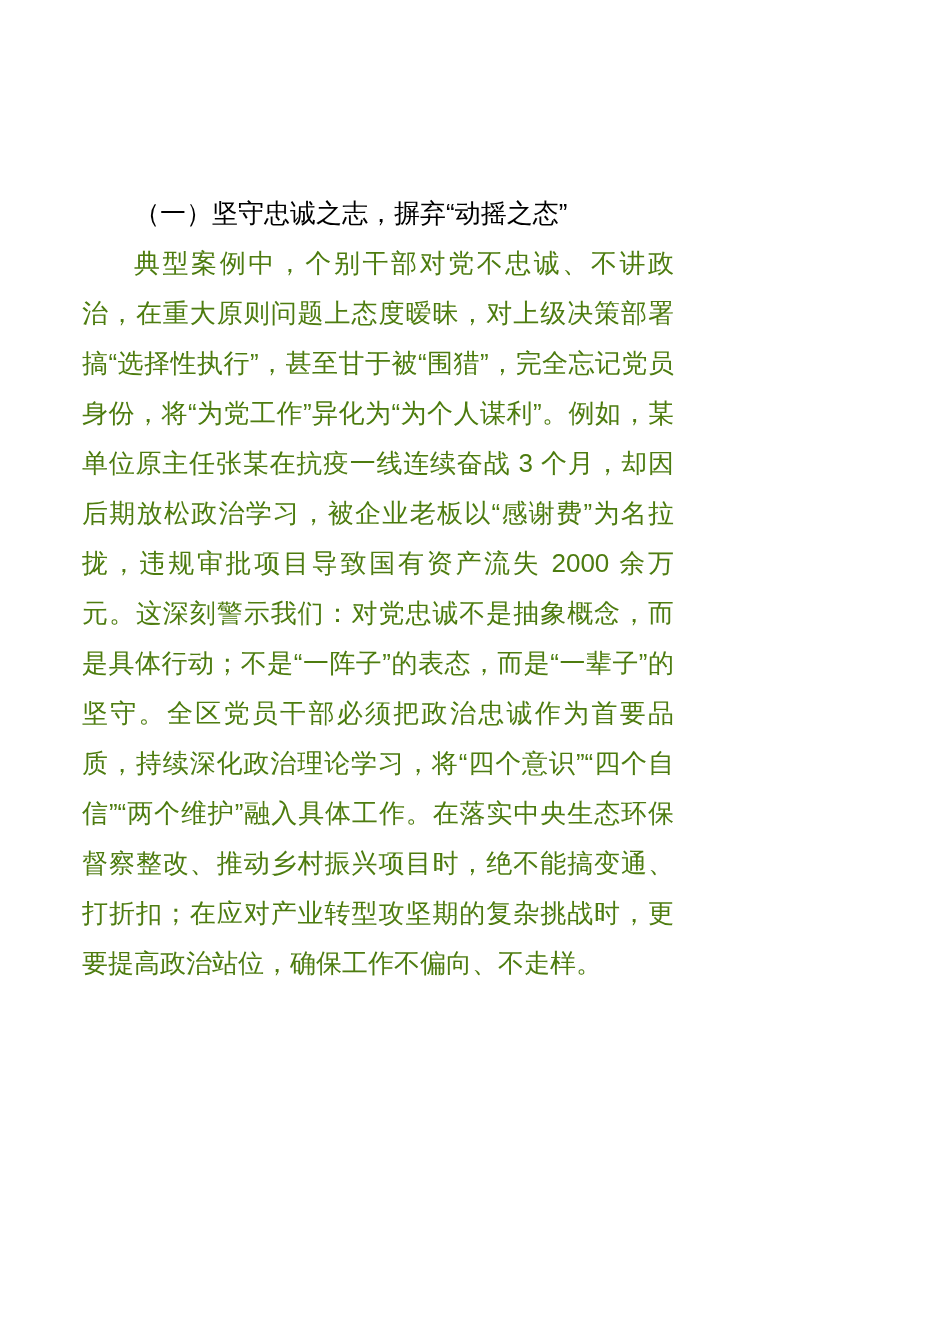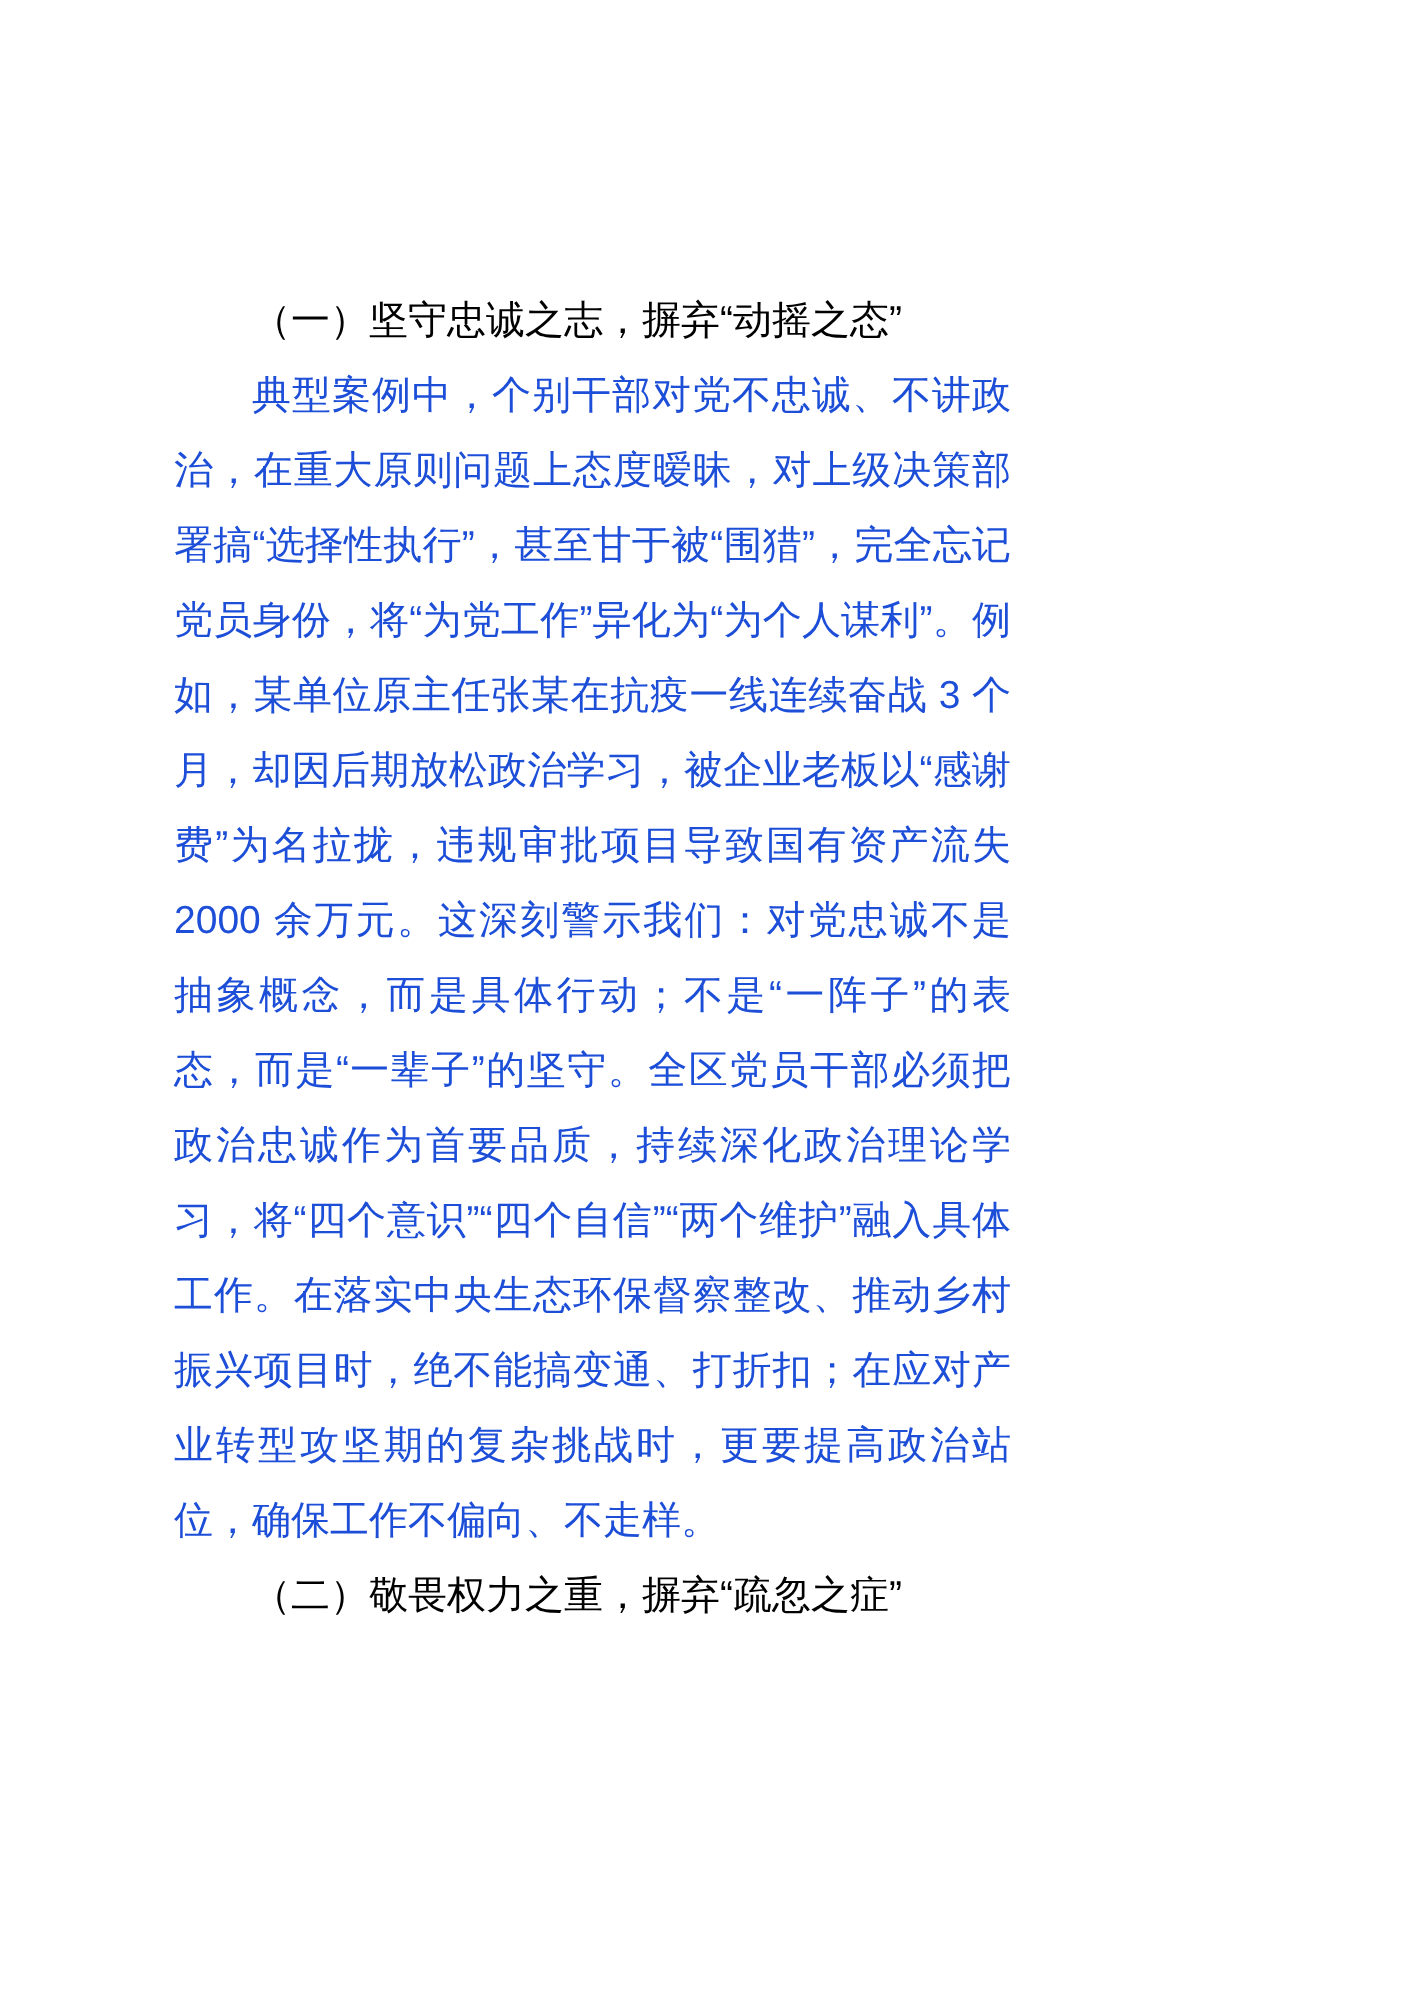--- a/index.html
+++ b/index.html
@@ -10,49 +10,48 @@
   body {
     width: 950px;
     height: 1344px;
     overflow: hidden;
   }
   .page {
     box-sizing: border-box;
     width: 798px;
     height: 1344px;
     background: #ffffff;
-    padding: 188px 124px 0 116px;
+    padding: 188px 124px 0 82px;
     font-family: "Liberation Sans", "DejaVu Sans", sans-serif;
     font-size: 26px;
     line-height: 50px;
     color: #000000;
   }
   .doc-heading {
     margin: 0;
     padding: 0;
     font-size: 26px;
     font-weight: 400;
     text-indent: 2em;
     text-align: justify;
     color: #000000;
   }
   .doc-paragraph {
     margin: 0;
     padding: 0;
     text-indent: 2em;
     text-align: justify;
     text-justify: inter-ideograph;
-    color: #1d4ed8;
+    color: #4d7c0f;
     word-break: normal;
   }
 </style>
 </head>
 <body>
 
 <div class="page">
   <section>
     <h2 class="doc-heading">（一）坚守忠诚之志，摒弃“动摇之态”</h2>
     <p class="doc-paragraph">典型案例中，个别干部对党不忠诚、不讲政治，在重大原则问题上态度暧昧，对上级决策部署搞“选择性执行”，甚至甘于被“围猎”，完全忘记党员身份，将“为党工作”异化为“为个人谋利”。例如，某单位原主任张某在抗疫一线连续奋战 3 个月，却因后期放松政治学习，被企业老板以“感谢费”为名拉拢，违规审批项目导致国有资产流失 2000 余万元。这深刻警示我们：对党忠诚不是抽象概念，而是具体行动；不是“一阵子”的表态，而是“一辈子”的坚守。全区党员干部必须把政治忠诚作为首要品质，持续深化政治理论学习，将“四个意识”“四个自信”“两个维护”融入具体工作。在落实中央生态环保督察整改、推动乡村振兴项目时，绝不能搞变通、打折扣；在应对产业转型攻坚期的复杂挑战时，更要提高政治站位，确保工作不偏向、不走样。</p>
   </section>
   <section>
-    <h2 class="doc-heading">（二）敬畏权力之重，摒弃“疏忽之症”</h2>
   </section>
 </div>
 
 </body></html>

